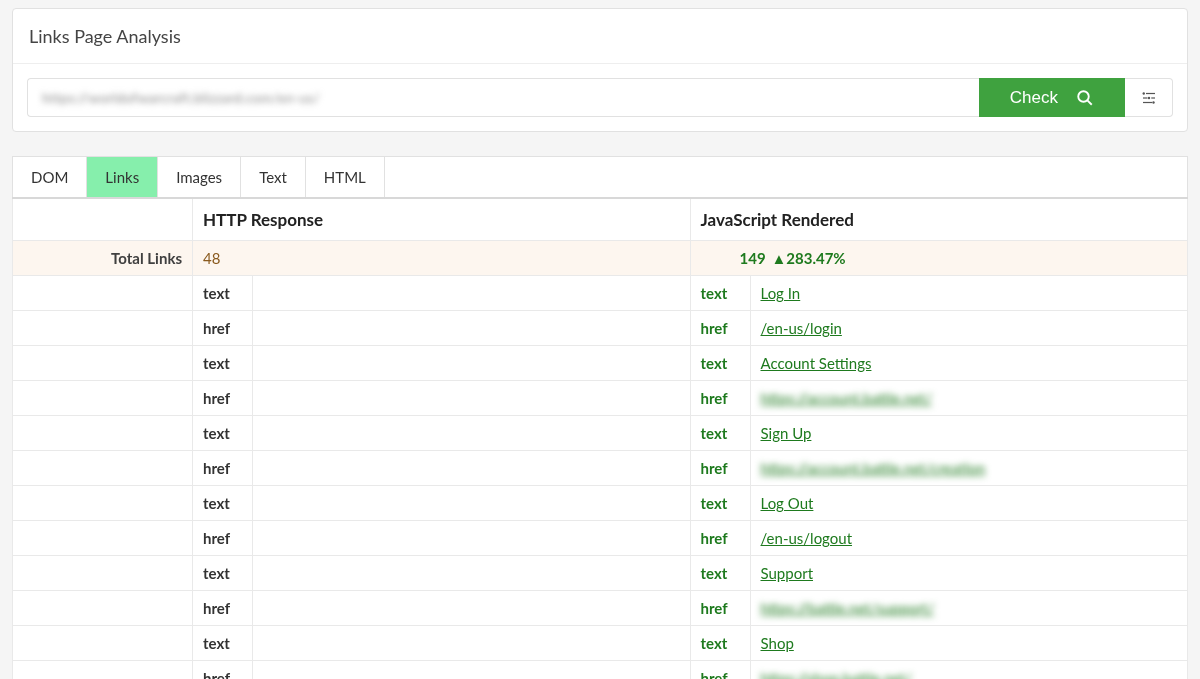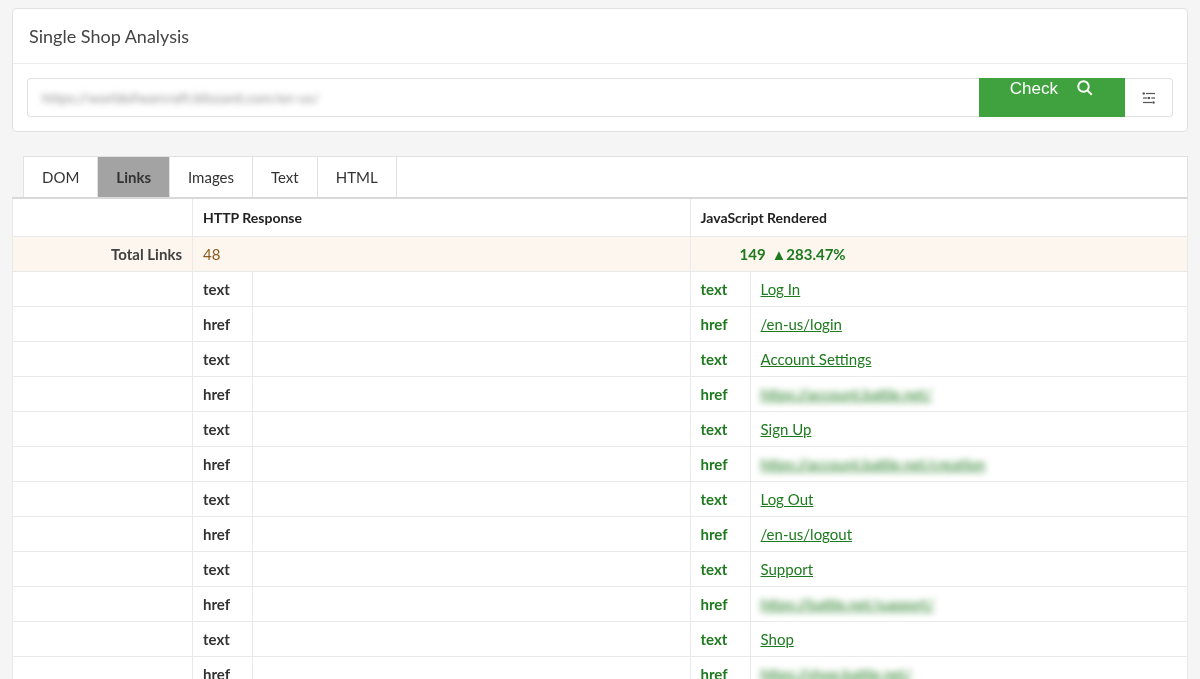--- a/index.html
+++ b/index.html
@@ -45,21 +45,21 @@
     font-size: 14px;
     letter-spacing: 0.2px;
   }
   .check-btn {
     background: #3fa23f;
     color: #fff;
     border: 1px solid #3fa23f;
     padding: 0 30px;
     font-size: 17px;
     display: flex;
-    align-items: flex-start;
+    align-items: center;
     gap: 18px;
     cursor: pointer;
   }
   .check-btn .lbl { }
   .check-btn .mag {
     width: 18px; height: 18px;
   }
   .settings-btn {
     background: #fff;
     border: 1px solid #e1e1e1;
@@ -67,37 +67,37 @@
     border-radius: 0 4px 4px 0;
     width: 48px;
     display: flex;
     align-items: center;
     justify-content: center;
     cursor: pointer;
   }
   .settings-btn svg { width: 18px; height: 18px; fill: #555; }
 
   .tabs-wrap {
-    margin: 24px 12px 0 23px;
+    margin: 24px 12px 0 12px;
     background: #fff;
     border: 1px solid #e1e1e1;
     border-bottom: none;
     display: flex;
   }
   .tab {
     padding: 11px 18px;
     border-right: 1px solid #e1e1e1;
     font-size: 15px;
     color: #333;
     cursor: pointer;
     background: #fff;
   }
   .tab.active {
-    font-weight: 700;
-    background: #a3a3a3;
+    font-weight: 400;
+    background: #86efac;
   }
 
   .table {
     margin: 0 12px;
     border: 1px solid #e1e1e1;
     border-top: 2px solid #d8d8d8;
     background: #fff;
     border-collapse: collapse;
     width: calc(100% - 24px);
     table-layout: fixed;
@@ -107,21 +107,21 @@
     border: 1px solid #e9e9e9;
     padding: 8px 10px;
     text-align: left;
     vertical-align: middle;
     font-size: 15px;
   }
   .col-label { width: 180px; text-align: right; font-weight: 700; color: #404040; }
   .col-key { width: 60px; font-weight: 700; color: #333; }
   .header-row th {
     font-weight: 700;
-    font-size: 14px;
+    font-size: 17px;
     padding: 10px 10px;
     color: #222;
   }
   .header-row .col-label { background: #fff; }
   .totals-row td { background: #fdf6ef; }
   .totals-row .col-label { text-align: right; font-weight: 700; }
   .num-http { color: #8a5a1e; font-weight: 400; }
   .num-js { color: #1e7a1e; font-weight: 700; margin-left: 39px; }
   .delta { color: #1e7a1e; font-weight: 700; margin-left: 2px; }
   .js-green { color: #1e7a1e; }
@@ -129,21 +129,21 @@
   .blur-cell {
     filter: blur(3px);
     color: #1e7a1e;
     white-space: nowrap;
   }
 </style>
 </head>
 <body>
 
 <div class="panel">
-  <div class="panel-header">Single Shop Analysis</div>
+  <div class="panel-header">Links Page Analysis</div>
   <div class="url-row">
     <div class="url-input">
       <span class="blurred">https://worldofwarcraft.blizzard.com/en-us/</span>
     </div>
     <button class="check-btn">
       <span class="lbl">Check</span>
       <svg class="mag" viewBox="0 0 24 24" fill="none" stroke="#fff" stroke-width="2.5">
         <circle cx="10" cy="10" r="7"></circle>
         <line x1="15.5" y1="15.5" x2="21" y2="21"></line>
       </svg>

